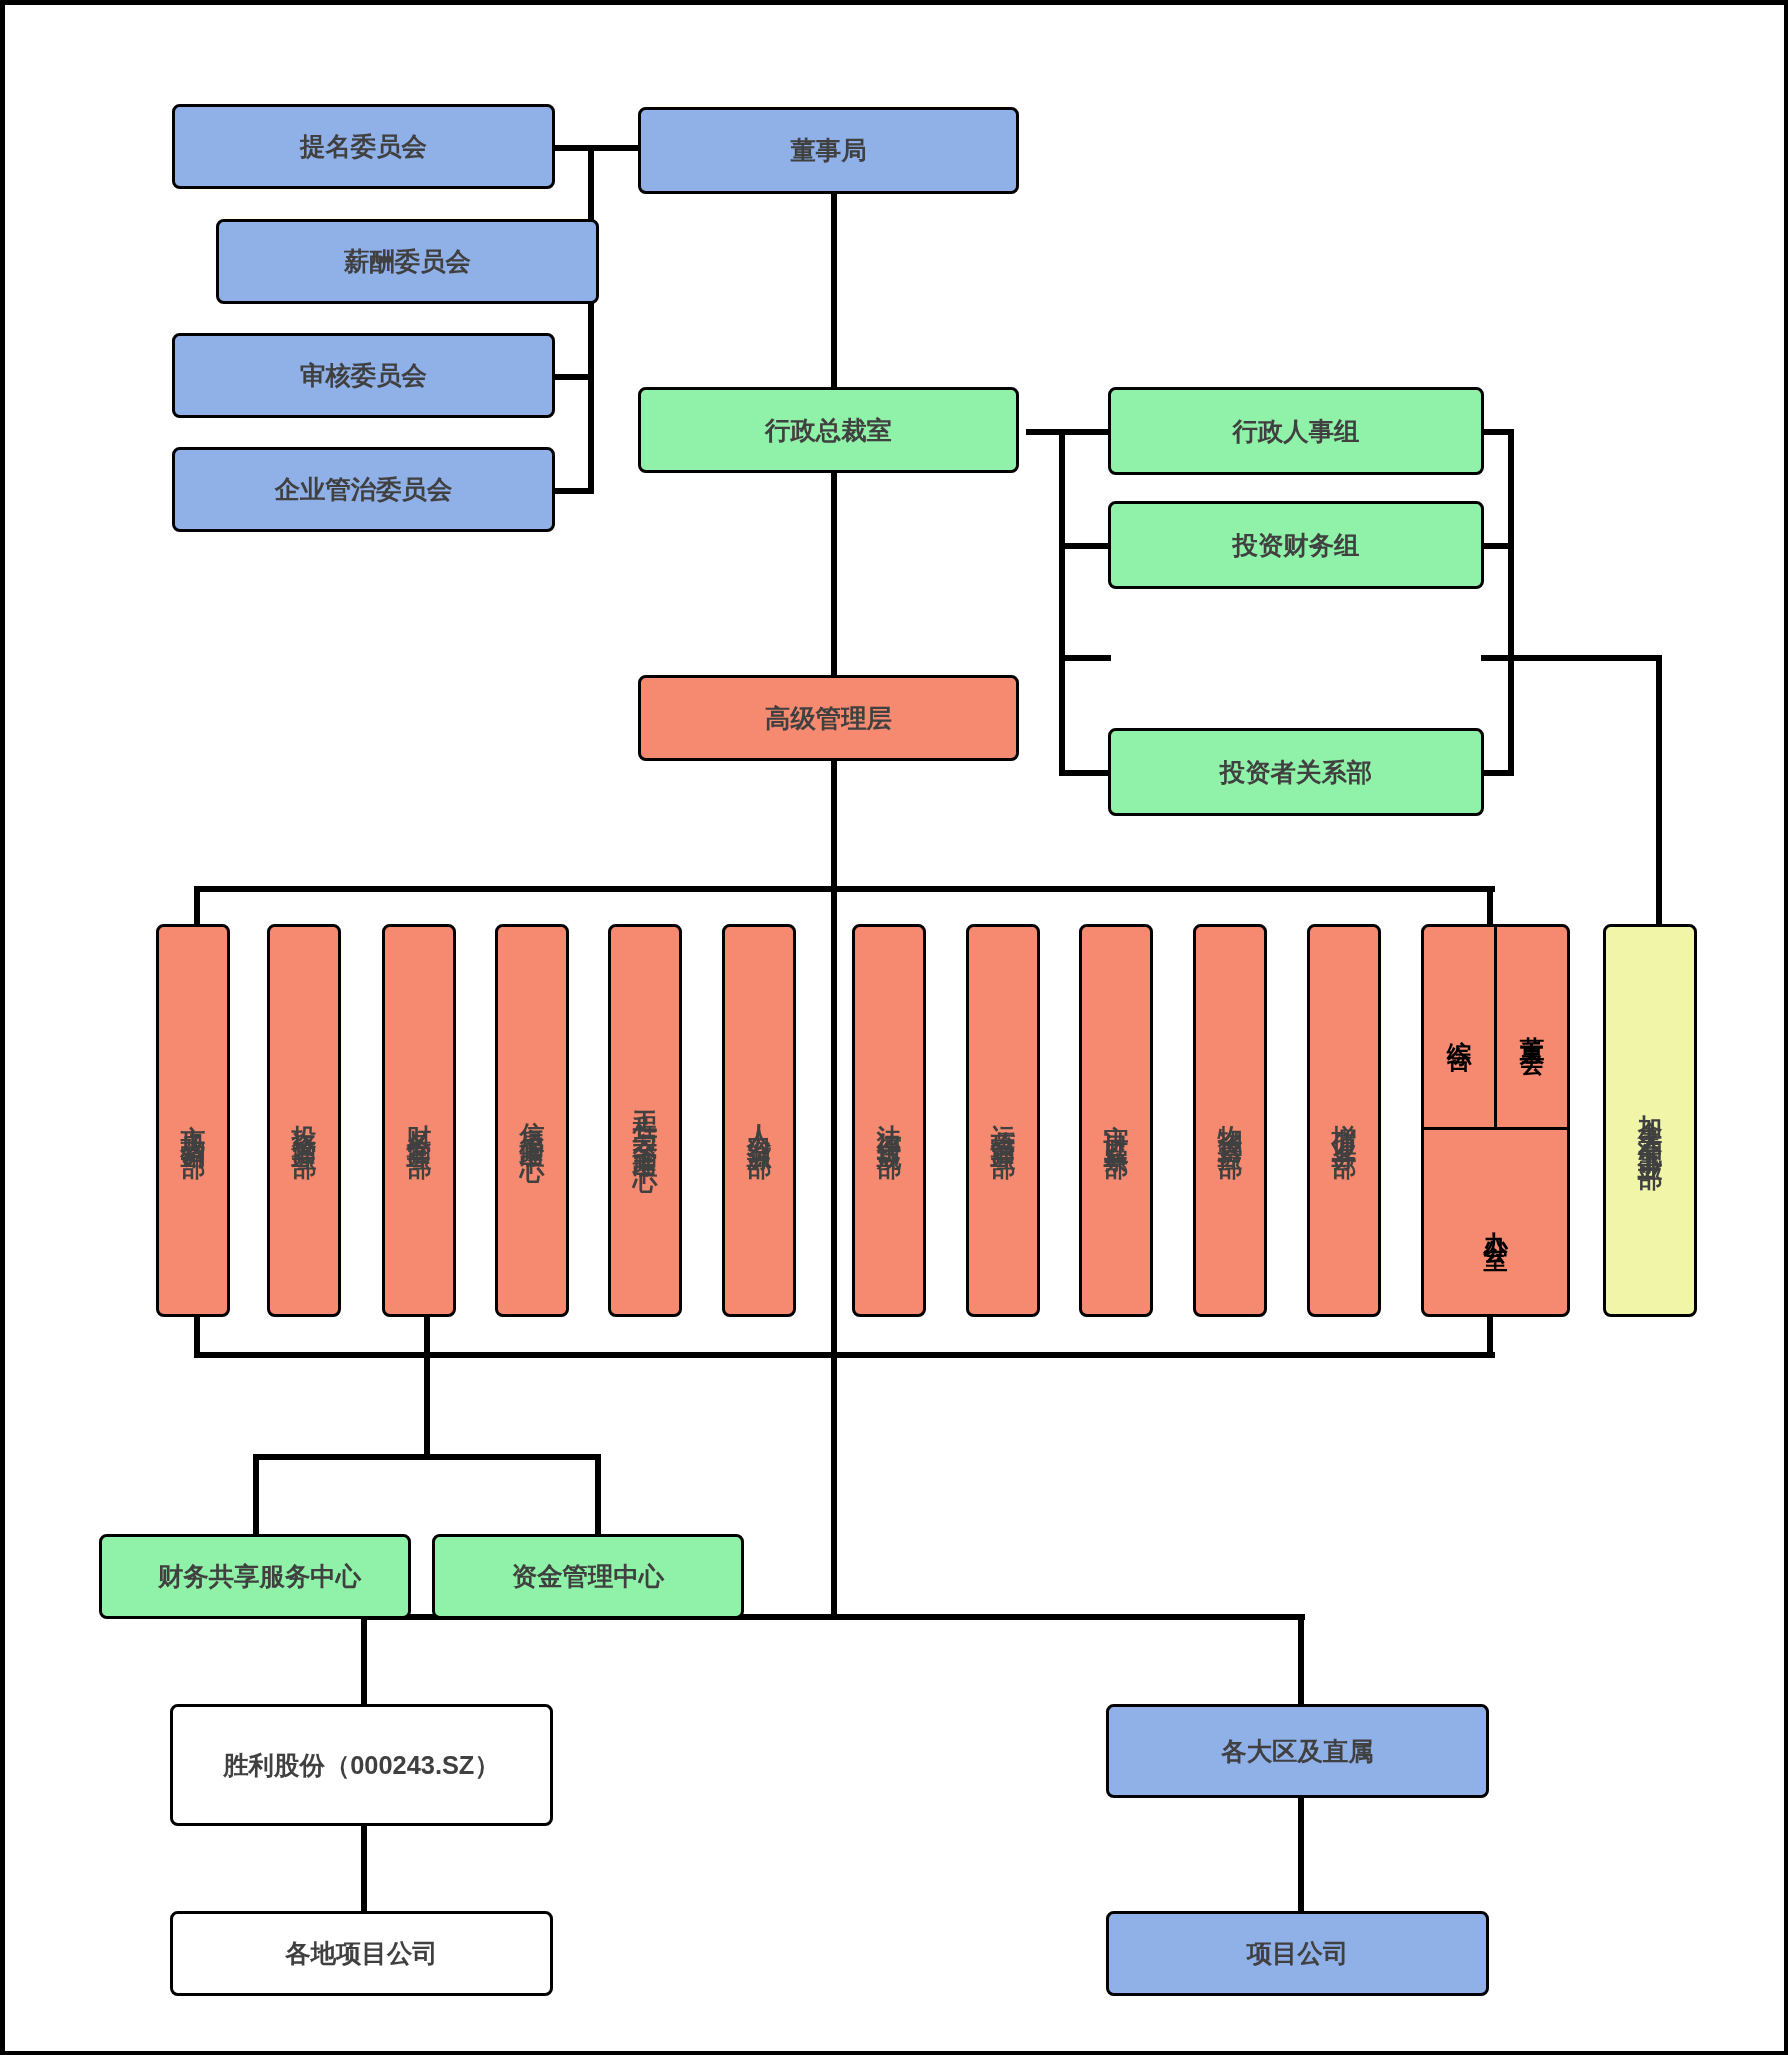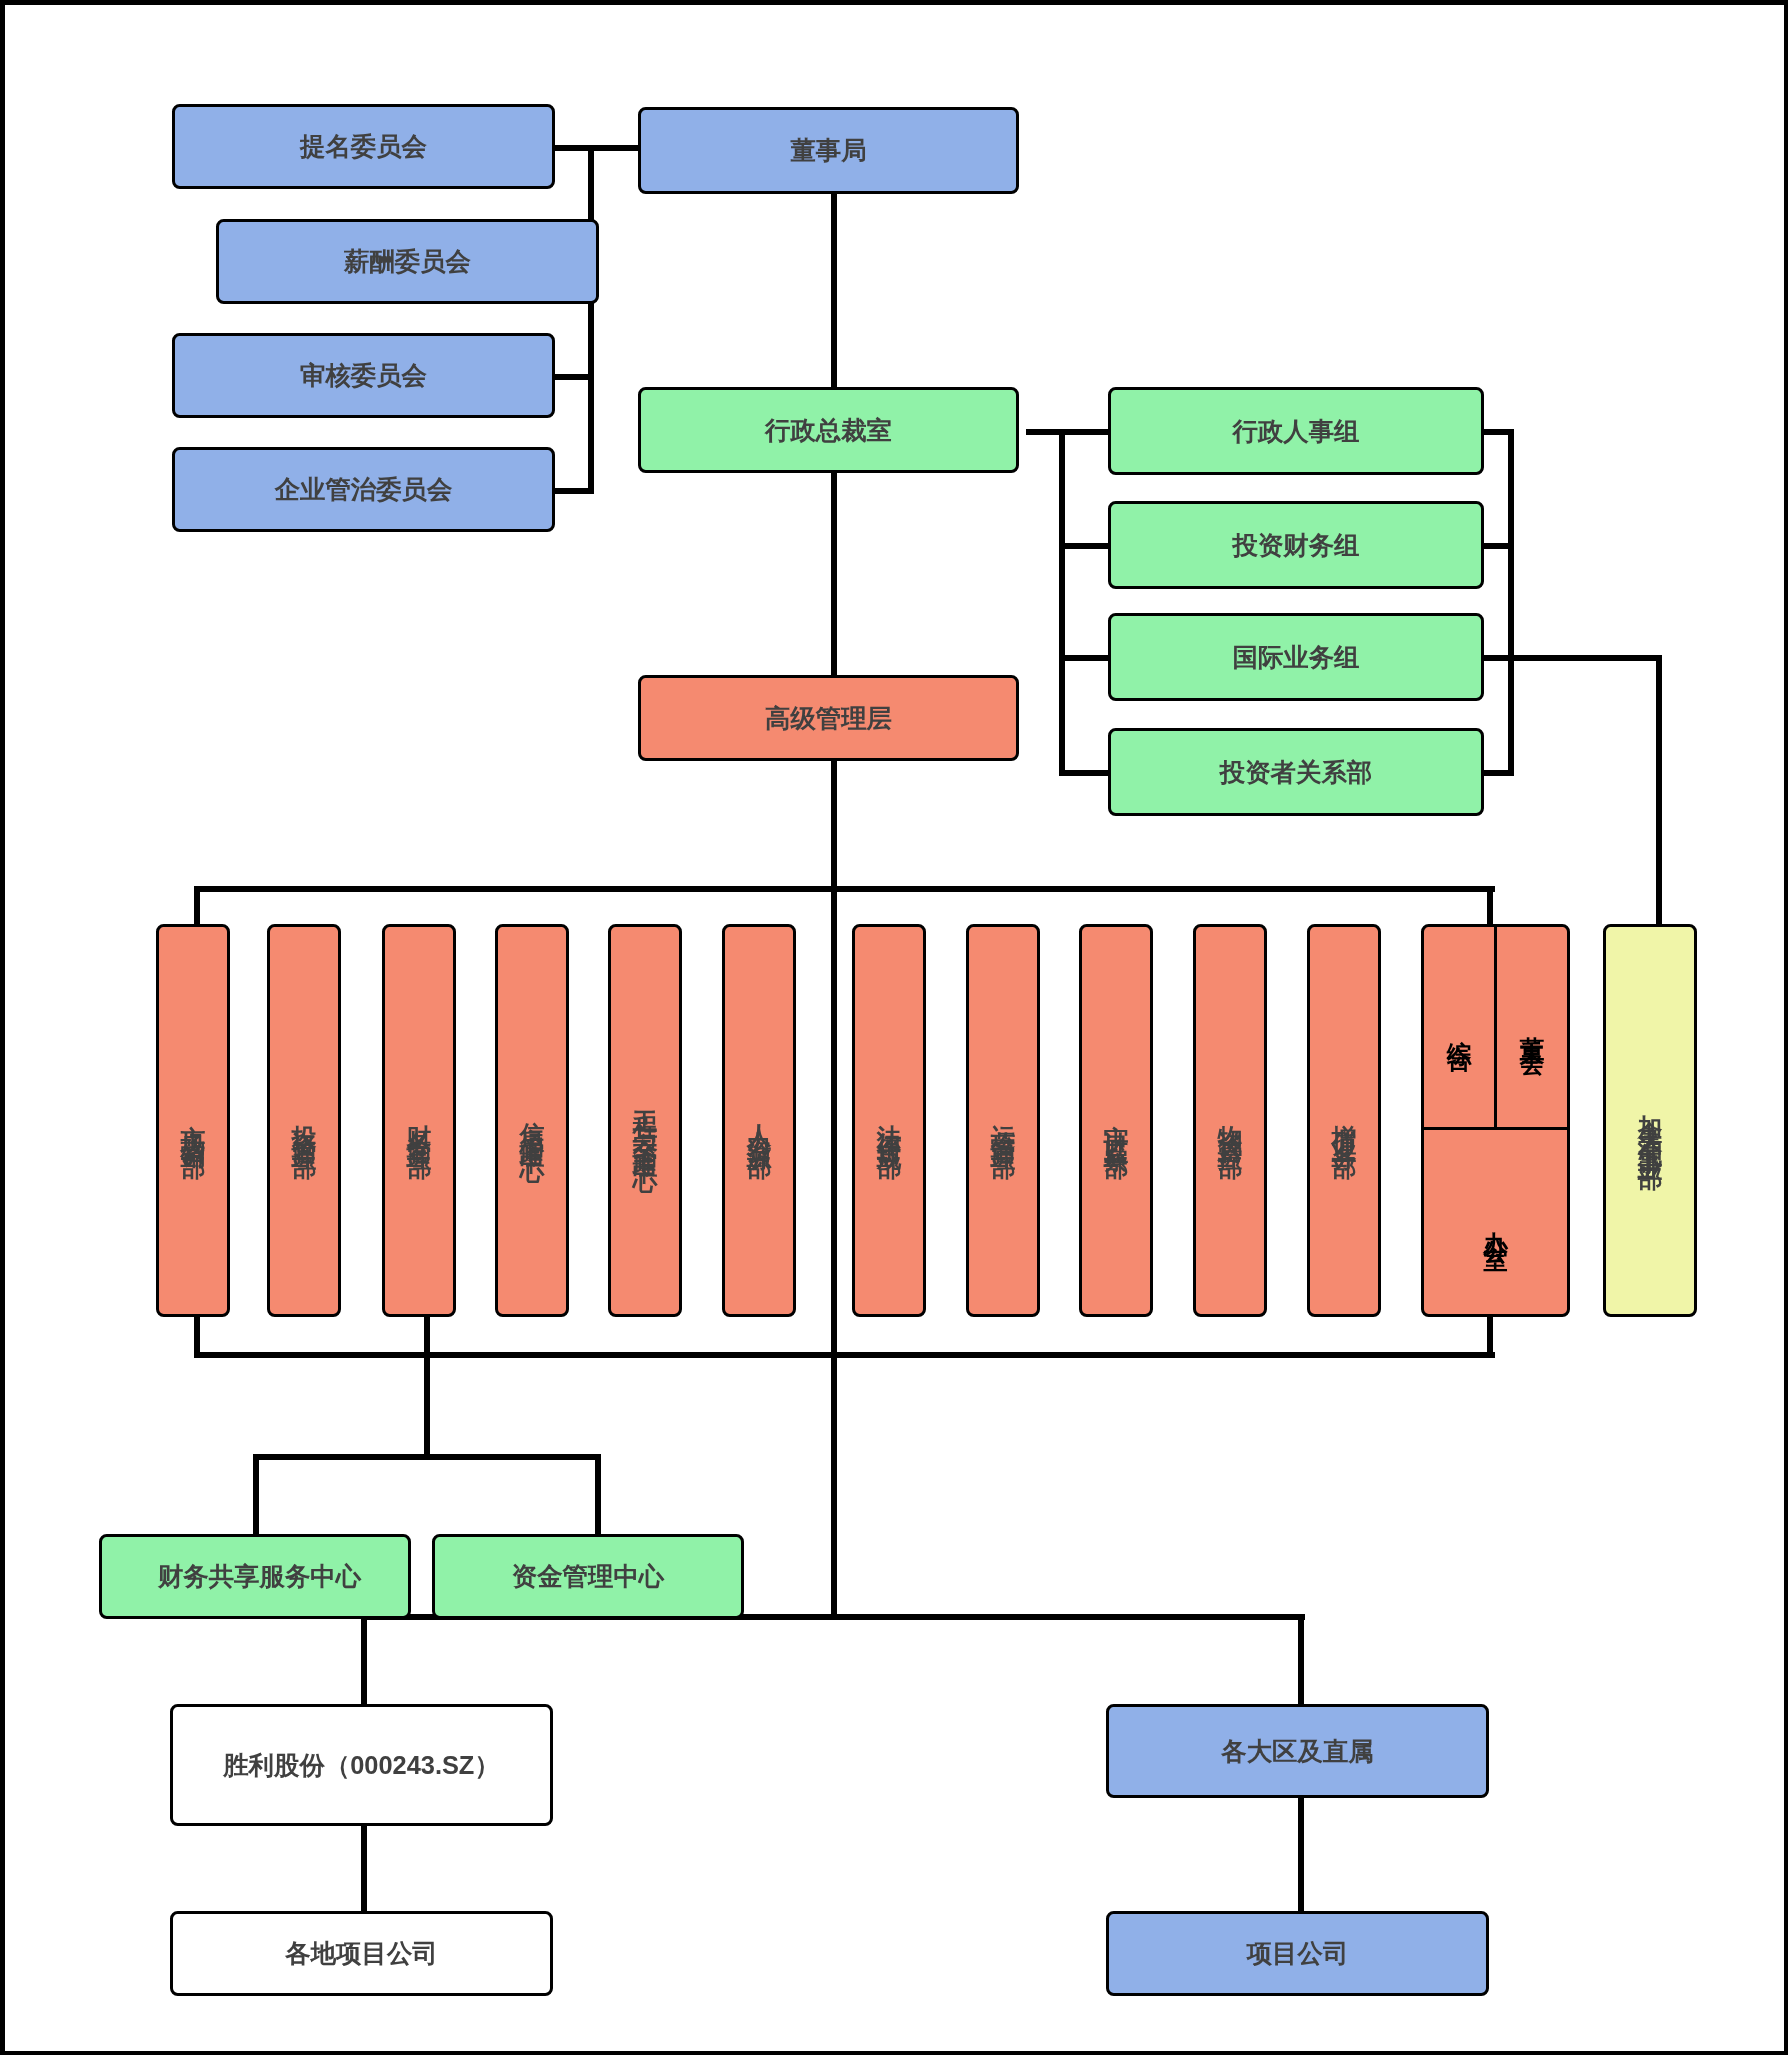--- a/index.html
+++ b/index.html
@@ -161,21 +161,20 @@
   <div class="node blue" style="left:167px; top:442px; width:383px; height:85px; font-size:25.4px;">企业管治委员会</div>
 
   <div class="node blue" style="left:633px; top:102px; width:381px; height:87px; font-size:25.4px;">董事局</div>
 
   <div class="node green" style="left:633px; top:382px; width:381px; height:86px; font-size:25.4px;">行政总裁室</div>
 
   <div class="node salmon" style="left:633px; top:670px; width:381px; height:86px; font-size:25.4px;">高级管理层</div>
 
   <div class="node green" style="left:1103px; top:382px; width:376px; height:88px; font-size:25.4px;">行政人事组</div>
   <div class="node green" style="left:1103px; top:496px; width:376px; height:88px; font-size:25.4px;">投资财务组</div>
-  <div class="node green" style="left:1103px; top:608px; width:376px; height:88px; font-size:25.4px;">国际业务组</div>
   <div class="node green" style="left:1103px; top:723px; width:376px; height:88px; font-size:25.4px;">投资者关系部</div>
 
   <div class="node salmon vert" style="left:151px; top:919px; width:74px; height:393px; font-size:24.6px;">市场营销部</div>
   <div class="node salmon vert" style="left:262px; top:919px; width:74px; height:393px; font-size:24.6px;">投资管理部</div>
   <div class="node salmon vert" style="left:377px; top:919px; width:74px; height:393px; font-size:24.6px;">财务管理部</div>
   <div class="node salmon vert" style="left:490px; top:919px; width:74px; height:393px; font-size:24.6px;">信息管理中心</div>
   <div class="node salmon vert" style="left:603px; top:919px; width:74px; height:393px; font-size:24.6px;">工程与安全管理中心</div>
   <div class="node salmon vert" style="left:717px; top:919px; width:74px; height:393px; font-size:24.6px;">人力资源部</div>
   <div class="node salmon vert" style="left:847px; top:919px; width:74px; height:393px; font-size:24.6px;">法律合规部</div>
   <div class="node salmon vert" style="left:961px; top:919px; width:74px; height:393px; font-size:24.6px;">运营管理部</div>

